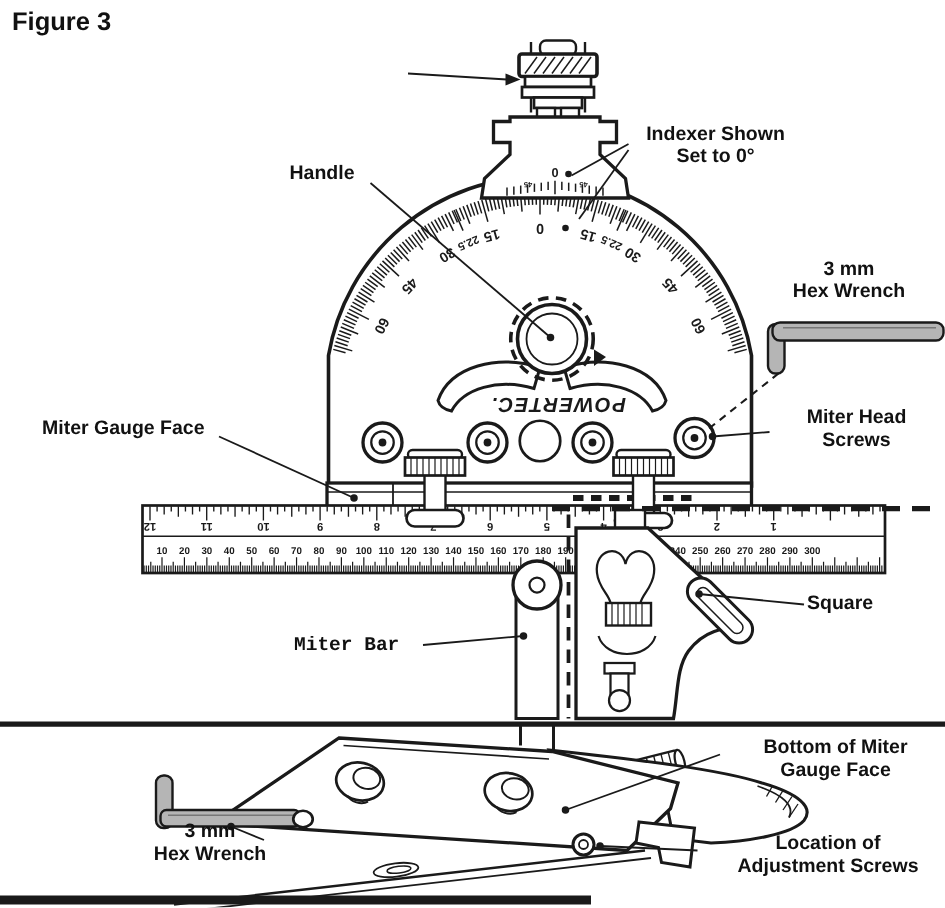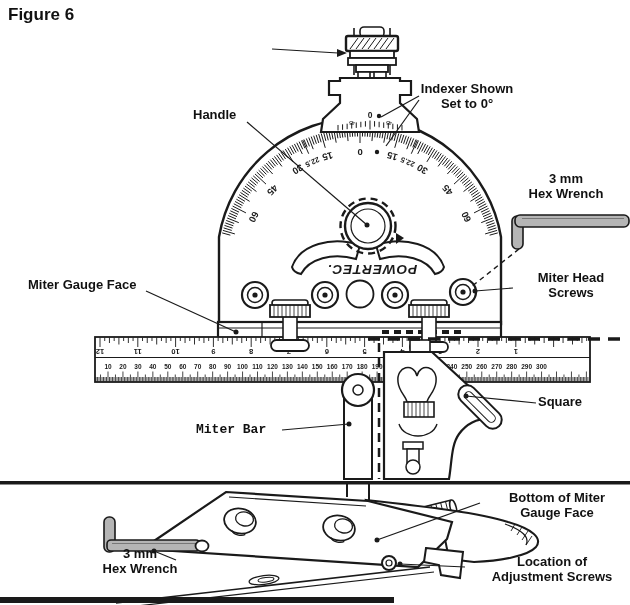--- a/index.html
+++ b/index.html
@@ -934,23 +934,23 @@
 
       <line x1="465" y1="567" x2="400" y2="564"></line>
       <circle cx="400" cy="564" r="2.5" fill="#1a1a1a" stroke="none"></circle>
 
       <line x1="176" y1="560" x2="154" y2="551"></line>
       <circle cx="154" cy="551" r="2.5" fill="#1a1a1a" stroke="none"></circle>
     </g>
   </g>
 </svg>
 
-<div class="fig-title" style="left:8px;top:5px;">Figure 6</div>
-
-<div class="callout" style="left:392px;top:81px;width:150px;">Indexer Shown
+<div class="fig-title" style="left:8px;top:5px;">Figure 3</div>
+
+<div class="callout" style="left:402px;top:81px;width:150px;">Indexer Shown
 Set to 0°</div>
 <div class="callout ta-l" style="left:193px;top:107px;">Handle</div>
 <div class="callout" style="left:506px;top:171px;width:120px;">3 mm
 Hex Wrench</div>
 <div class="callout ta-l" style="left:28px;top:277px;">Miter Gauge Face</div>
 <div class="callout ta-l" style="left:516px;top:270px;width:110px;">Miter Head
 Screws</div>
 <div class="callout ta-l" style="left:538px;top:394px;">Square</div>
 <div class="callout ta-l" style="left:196px;top:422px;font-family:Liberation Mono, monospace;">Miter Bar</div>
 <div class="callout" style="left:482px;top:490px;width:150px;">Bottom of Miter

